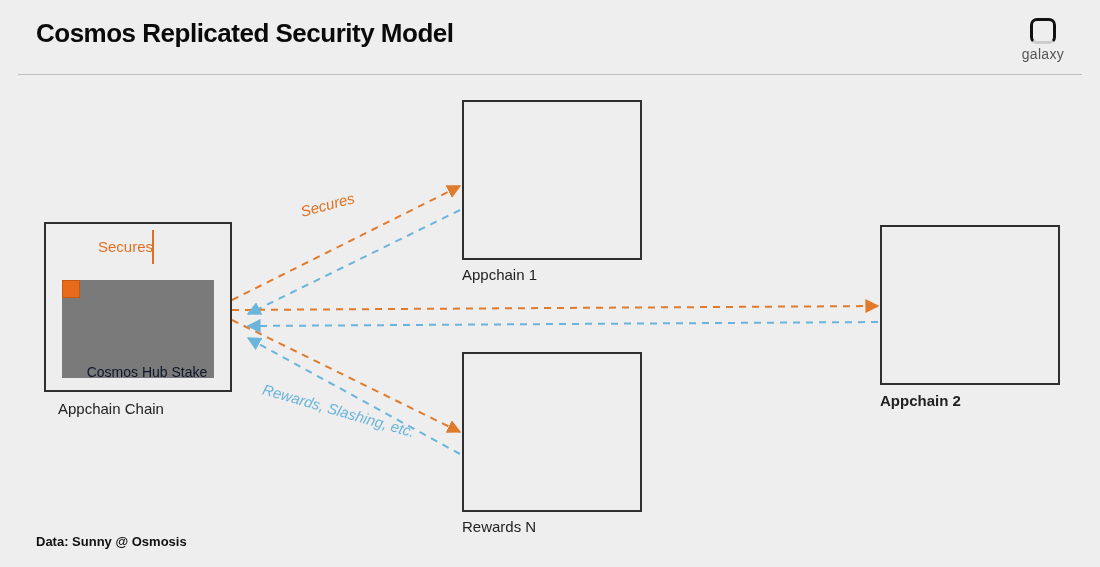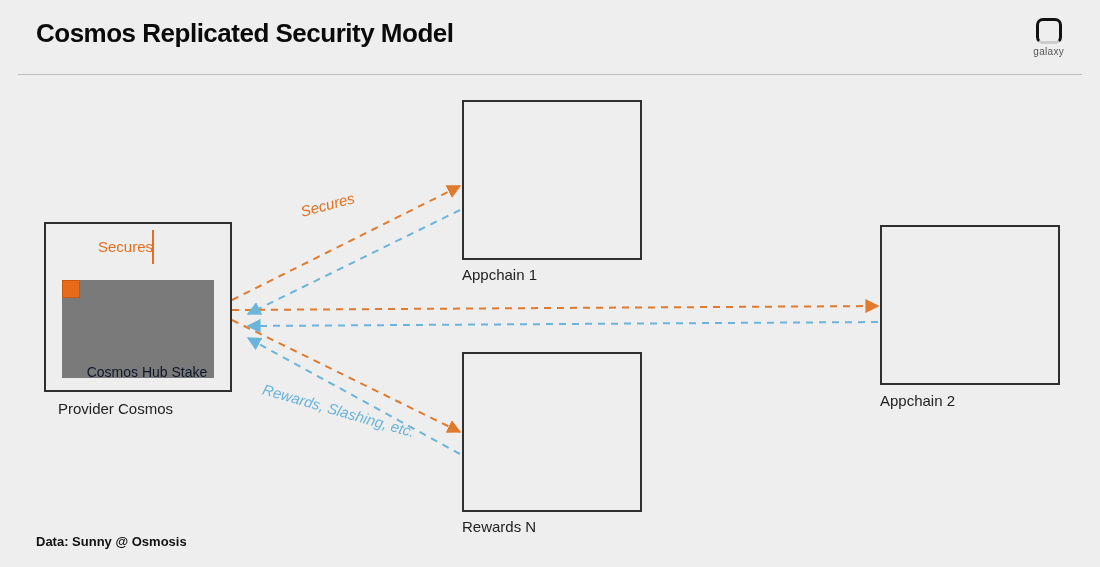--- a/index.html
+++ b/index.html
@@ -45,21 +45,21 @@
   }
   .logo-ring {
     width: 26px;
     height: 26px;
     border: 3px solid #111;
     border-radius: 7px;
     border-bottom-color: #ccc;
     margin: 0 auto 2px auto;
   }
   .logo-text {
-    font-size: 10px;
+    font-size: 14px;
     color: #555;
     letter-spacing: 0.3px;
   }
 
   .canvas {
     position: absolute;
     inset: 0;
   }
 
   
@@ -133,21 +133,21 @@
   .appchain-2 { left: 880px; top: 225px; width: 180px; height: 160px; }
   .appchain-label {
     position: absolute;
     font-size: 15px;
     color: #222;
     text-align: left;
     width: 180px;
   }
   .lbl-1 { left: 462px; top: 266px; }
   .lbl-n { left: 462px; top: 518px; }
-  .lbl-2 { left: 880px; top: 392px; }
+  .lbl-2 { left: 880px; top: 392px; font-weight: bold; }
 
   .footer {
     position: absolute;
     left: 36px;
     bottom: 18px;
     font-size: 13px;
     color: #111;
     font-weight: 600;
   }
 
@@ -209,21 +209,21 @@
   </svg>
 
   <div class="provider-box">
     <div class="secures-tick"></div>
     <div class="secures-label">Secures</div>
     <div class="stake-block">
       <div class="orange-square"></div>
     </div>
     <div class="stake-label">Cosmos Hub Stake</div>
   </div>
-  <div class="provider-label">Provider Cosmos</div>
+  <div class="provider-label">Appchain Chain</div>
 
   <div class="appchain appchain-1"></div>
   <div class="appchain-label lbl-1">Appchain 1</div>
 
   <div class="appchain appchain-n"></div>
   <div class="appchain-label lbl-n">Rewards N</div>
 
   <div class="appchain appchain-2"></div>
   <div class="appchain-label lbl-2">Appchain 2</div>
 

